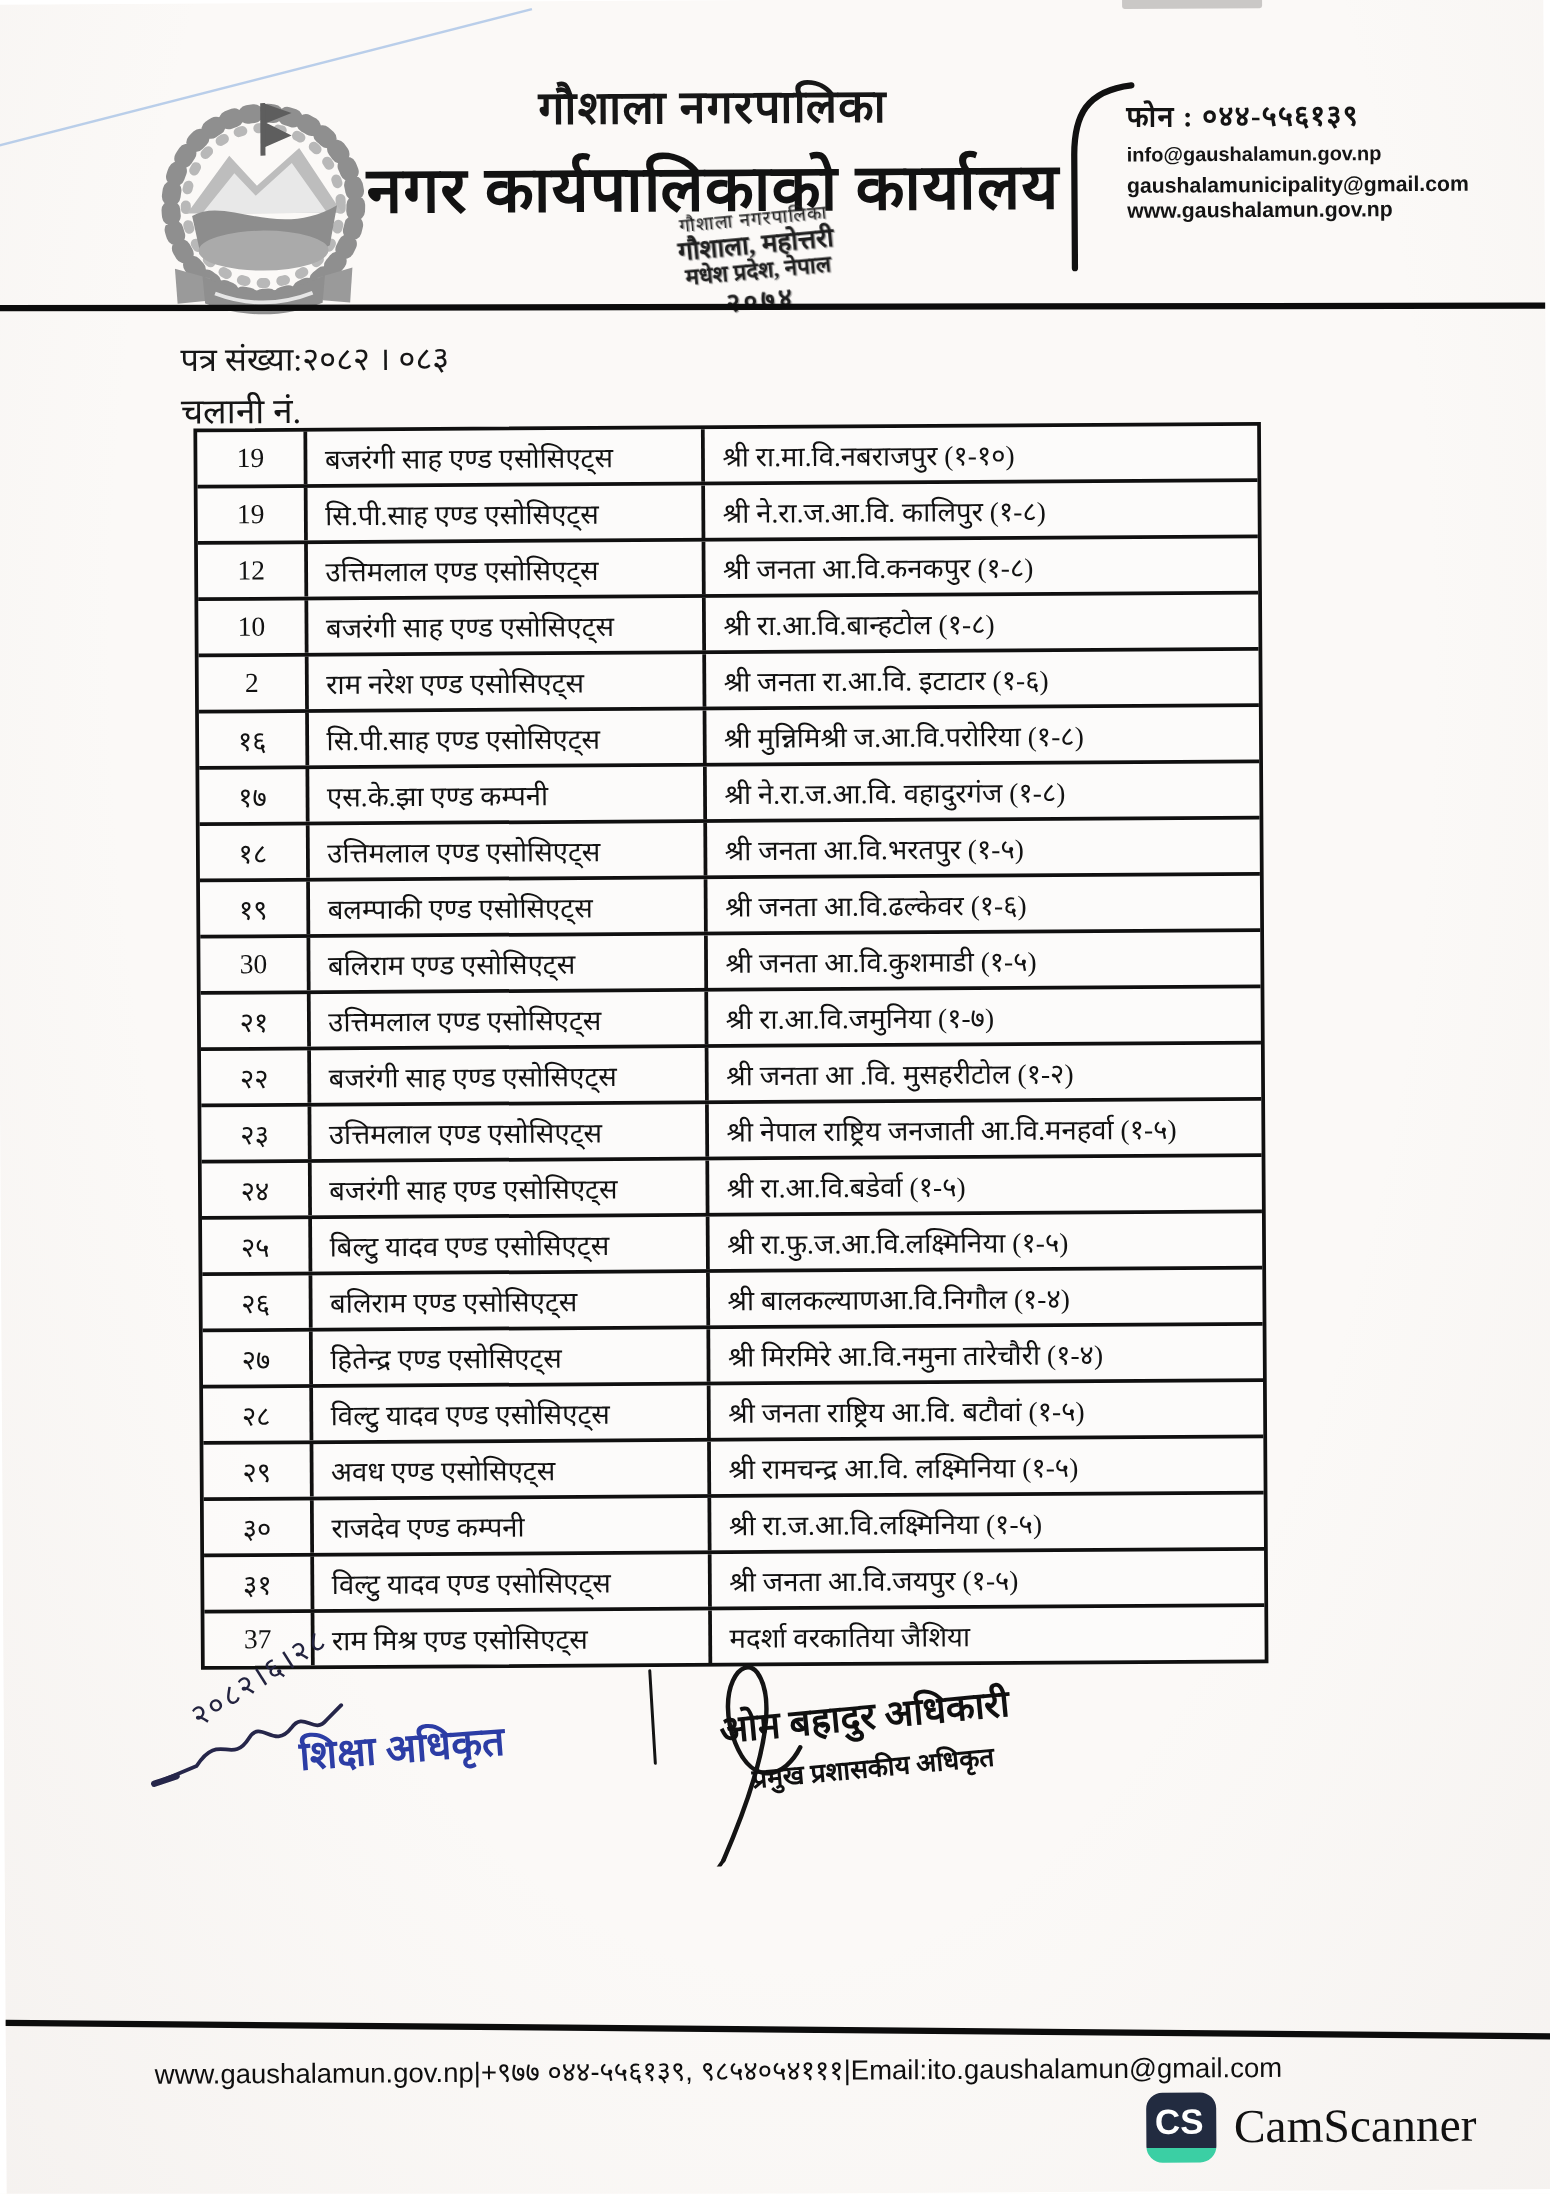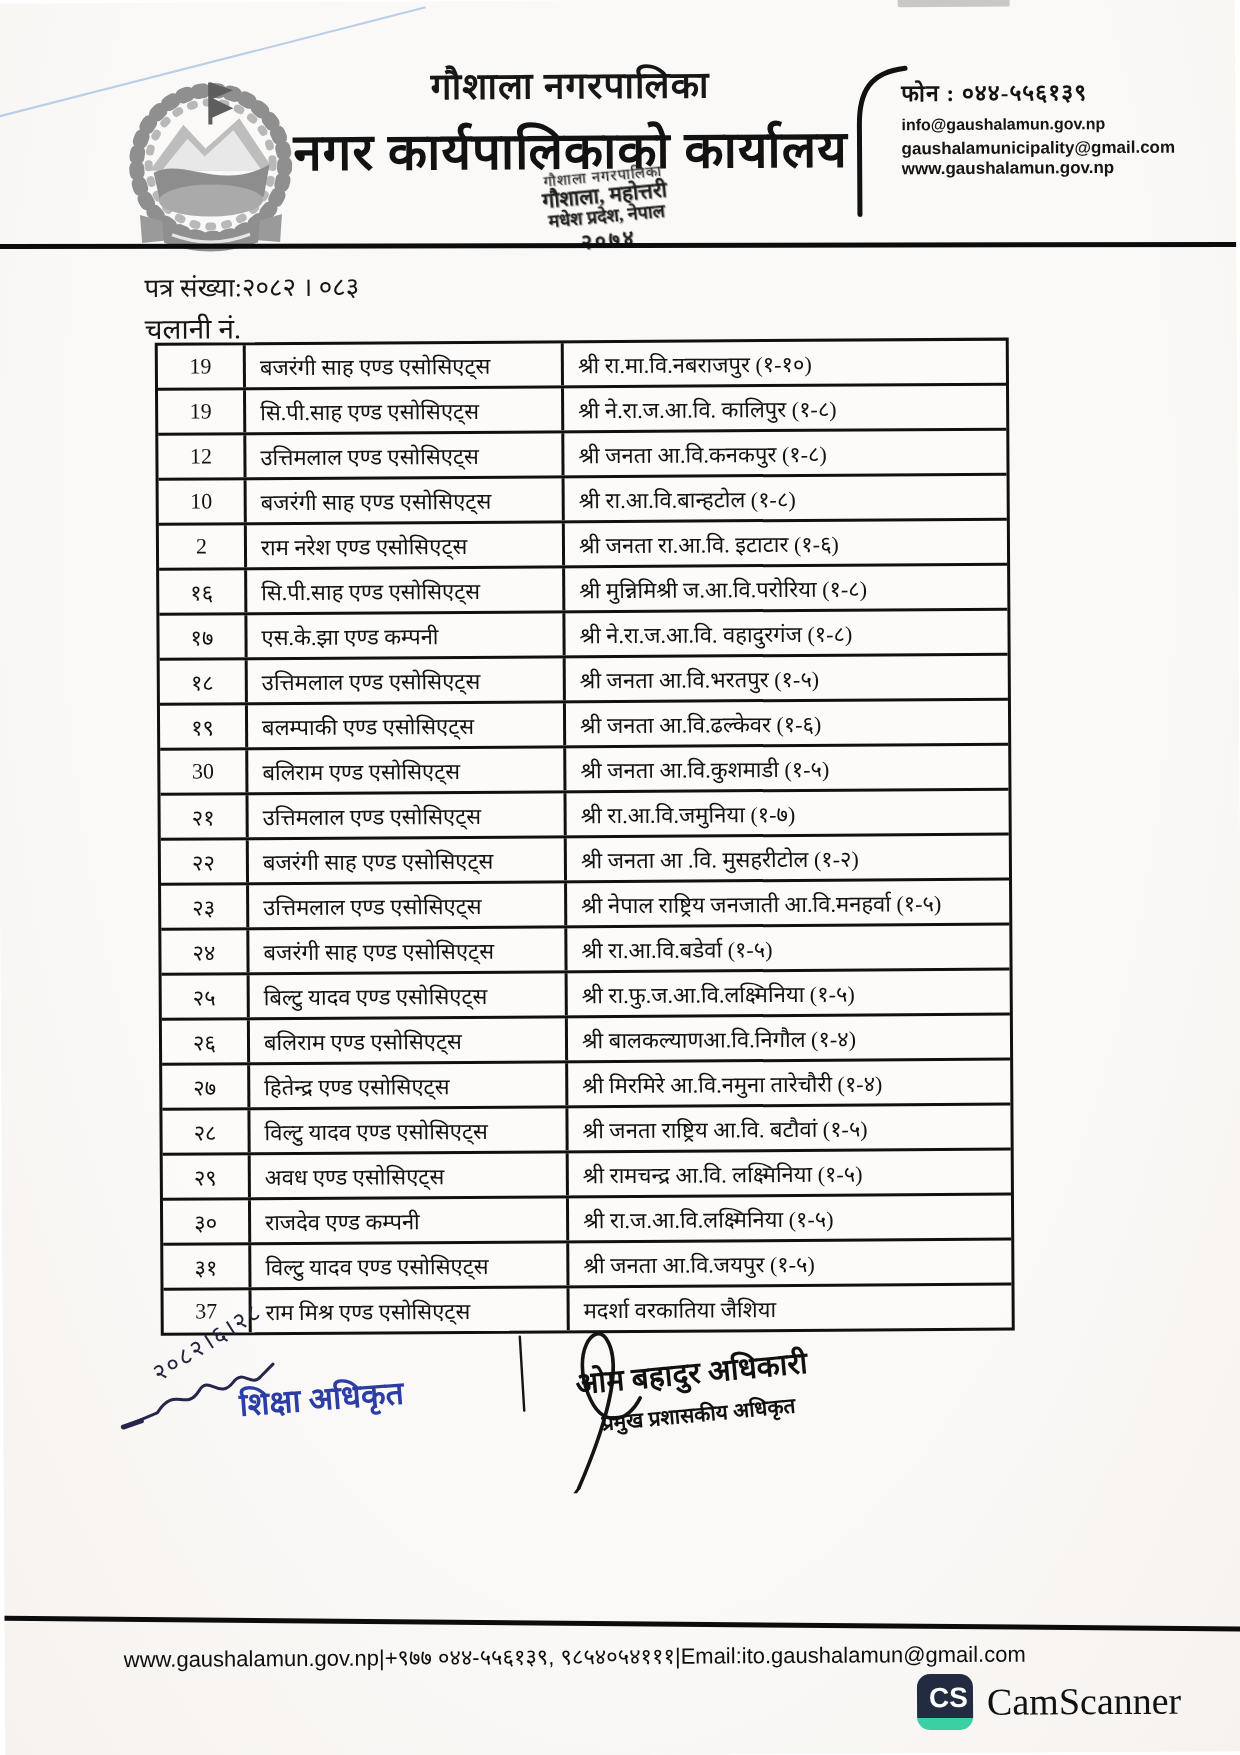--- a/index.html
+++ b/index.html
@@ -94,21 +94,21 @@
 
   
   .footer-contact{
     position:absolute;left:0;top:1640px;width:1140px;text-align:center;
     font-family:"Liberation Sans", sans-serif;font-size:22px;color:#0e0e0e;
   }
   .camscanner{position:absolute;left:912px;top:1676px;display:flex;align-items:center;gap:14px;}
   .cs-icon{
     width:56px;height:56px;border-radius:13px;
     background:linear-gradient(to bottom,#222b40 0%,#222b40 79%,#3bcfa4 79%,#3bcfa4 100%);
-    display:flex;align-items:center;justify-content:center;
+    display:flex;align-items:center;justify-content:flex-start;
     color:#fff;font-family:"Liberation Sans", sans-serif;font-weight:bold;font-size:28px;
   }
   .cs-icon span{margin-left:7px;margin-top:-8px;}
   .cs-label{font-family:"Liberation Serif", serif;font-size:38px;color:#111;}
 </style>
 </head>
 <body>
 
 <div class="sheet">
 

